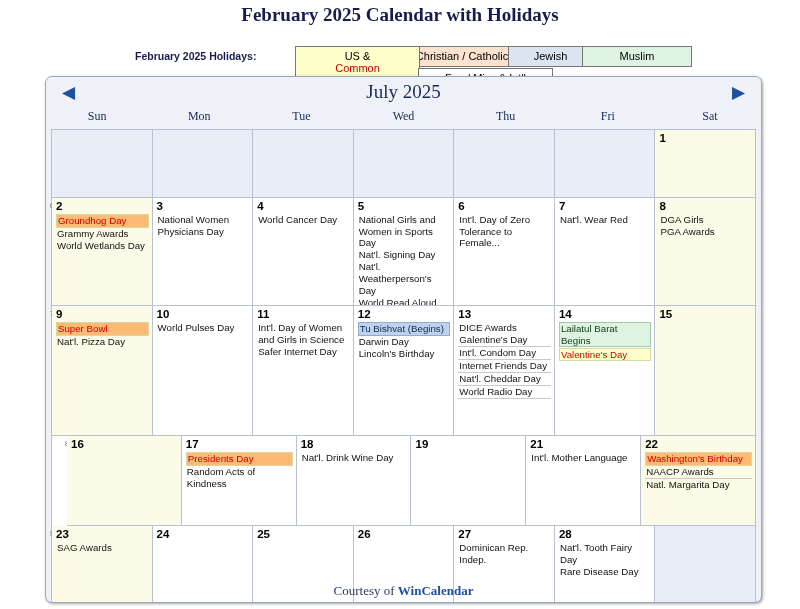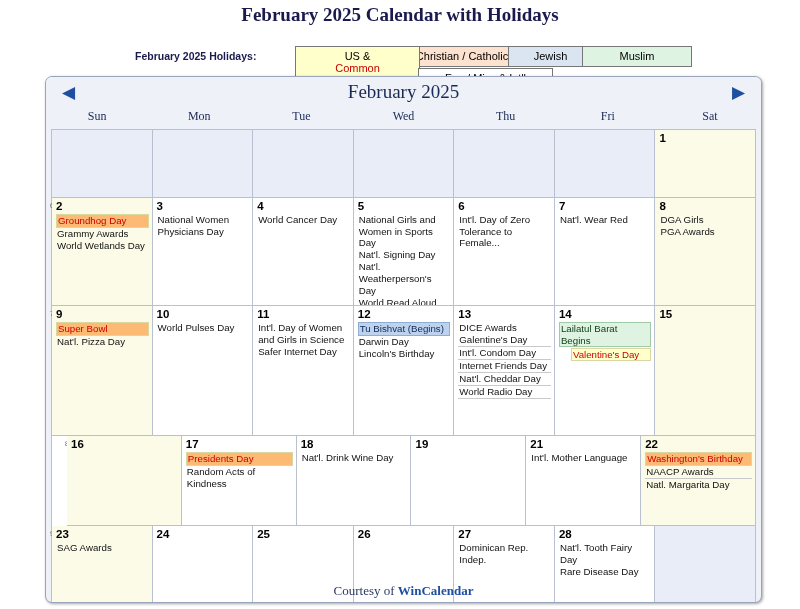--- a/index.html
+++ b/index.html
@@ -156,21 +156,21 @@
     font-size: 9.7px;
     line-height: 11.6px;
     color: #111;
     padding: 0 1px;
     margin-bottom: 0.5px;
     white-space: normal;
   }
   .ev.us      { background: #fdba74; border: 1px solid #d8d8a0; color: #cc0000; font-weight: normal; }
   .ev.jewish  { background: #bcd2ee; border: 1px solid #8fadd0; color: #102a54; }
   .ev.muslim  { background: #dff3e2; border: 1px solid #9ecba6; color: #14401c; }
-  .ev.valent  { background: #ffffcc; border: 1px solid #d8d8a0; color: #cc0000; margin-left: 12px; }
+  .ev.valent  { background: #ffffcc; border: 1px solid #d8d8a0; color: #cc0000; }
   .ev.plain   { color: #111; }
   .ev.boxed   { border-bottom: 1px solid #c9c9c9; }
 
   .footer {
     position: absolute;
     left: 0; right: 0;
     bottom: 3px;
     text-align: center;
     font-size: 13px;
     color: #2a3a63;
@@ -193,21 +193,21 @@
       <span class="red">Common</span>
     </div>
     <div class="legend-box lg-jew">Jewish</div>
     <div class="legend-box lg-mus">Muslim</div>
     <div class="legend-box lg-fun">Fun / Misc &amp; Int'l</div>
   </div>
 
   <div class="calendar">
     <div class="cal-header">
       <div class="nav-arrow nav-prev">◀</div>
-      <div class="cal-month">February 2025</div>
+      <div class="cal-month">July 2025</div>
       <div class="nav-arrow nav-next">▶</div>
     </div>
 
     <div class="dow-row">
       <div class="dow">Sun</div>
       <div class="dow">Mon</div>
       <div class="dow">Tue</div>
       <div class="dow">Wed</div>
       <div class="dow">Thu</div>
       <div class="dow">Fri</div>

